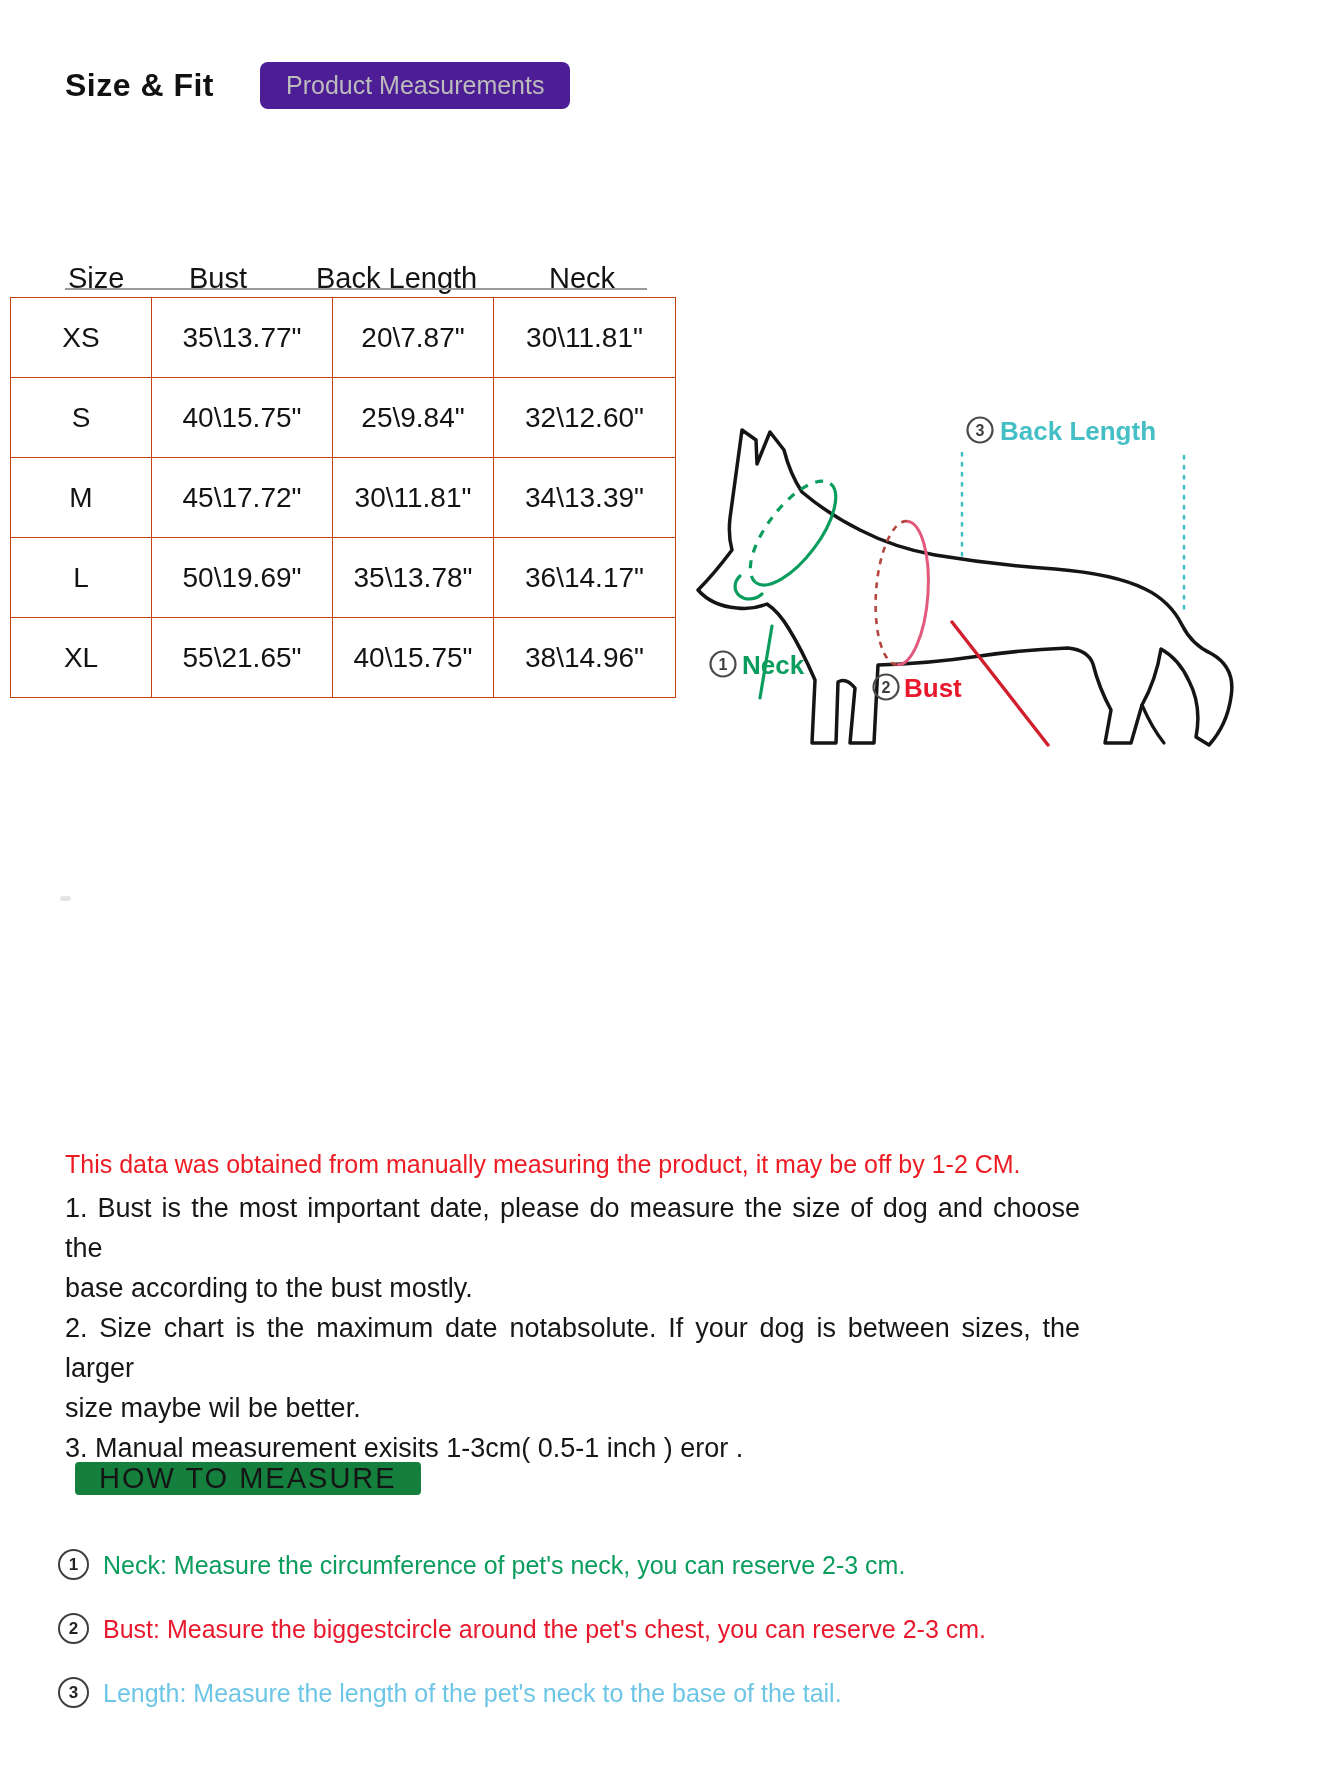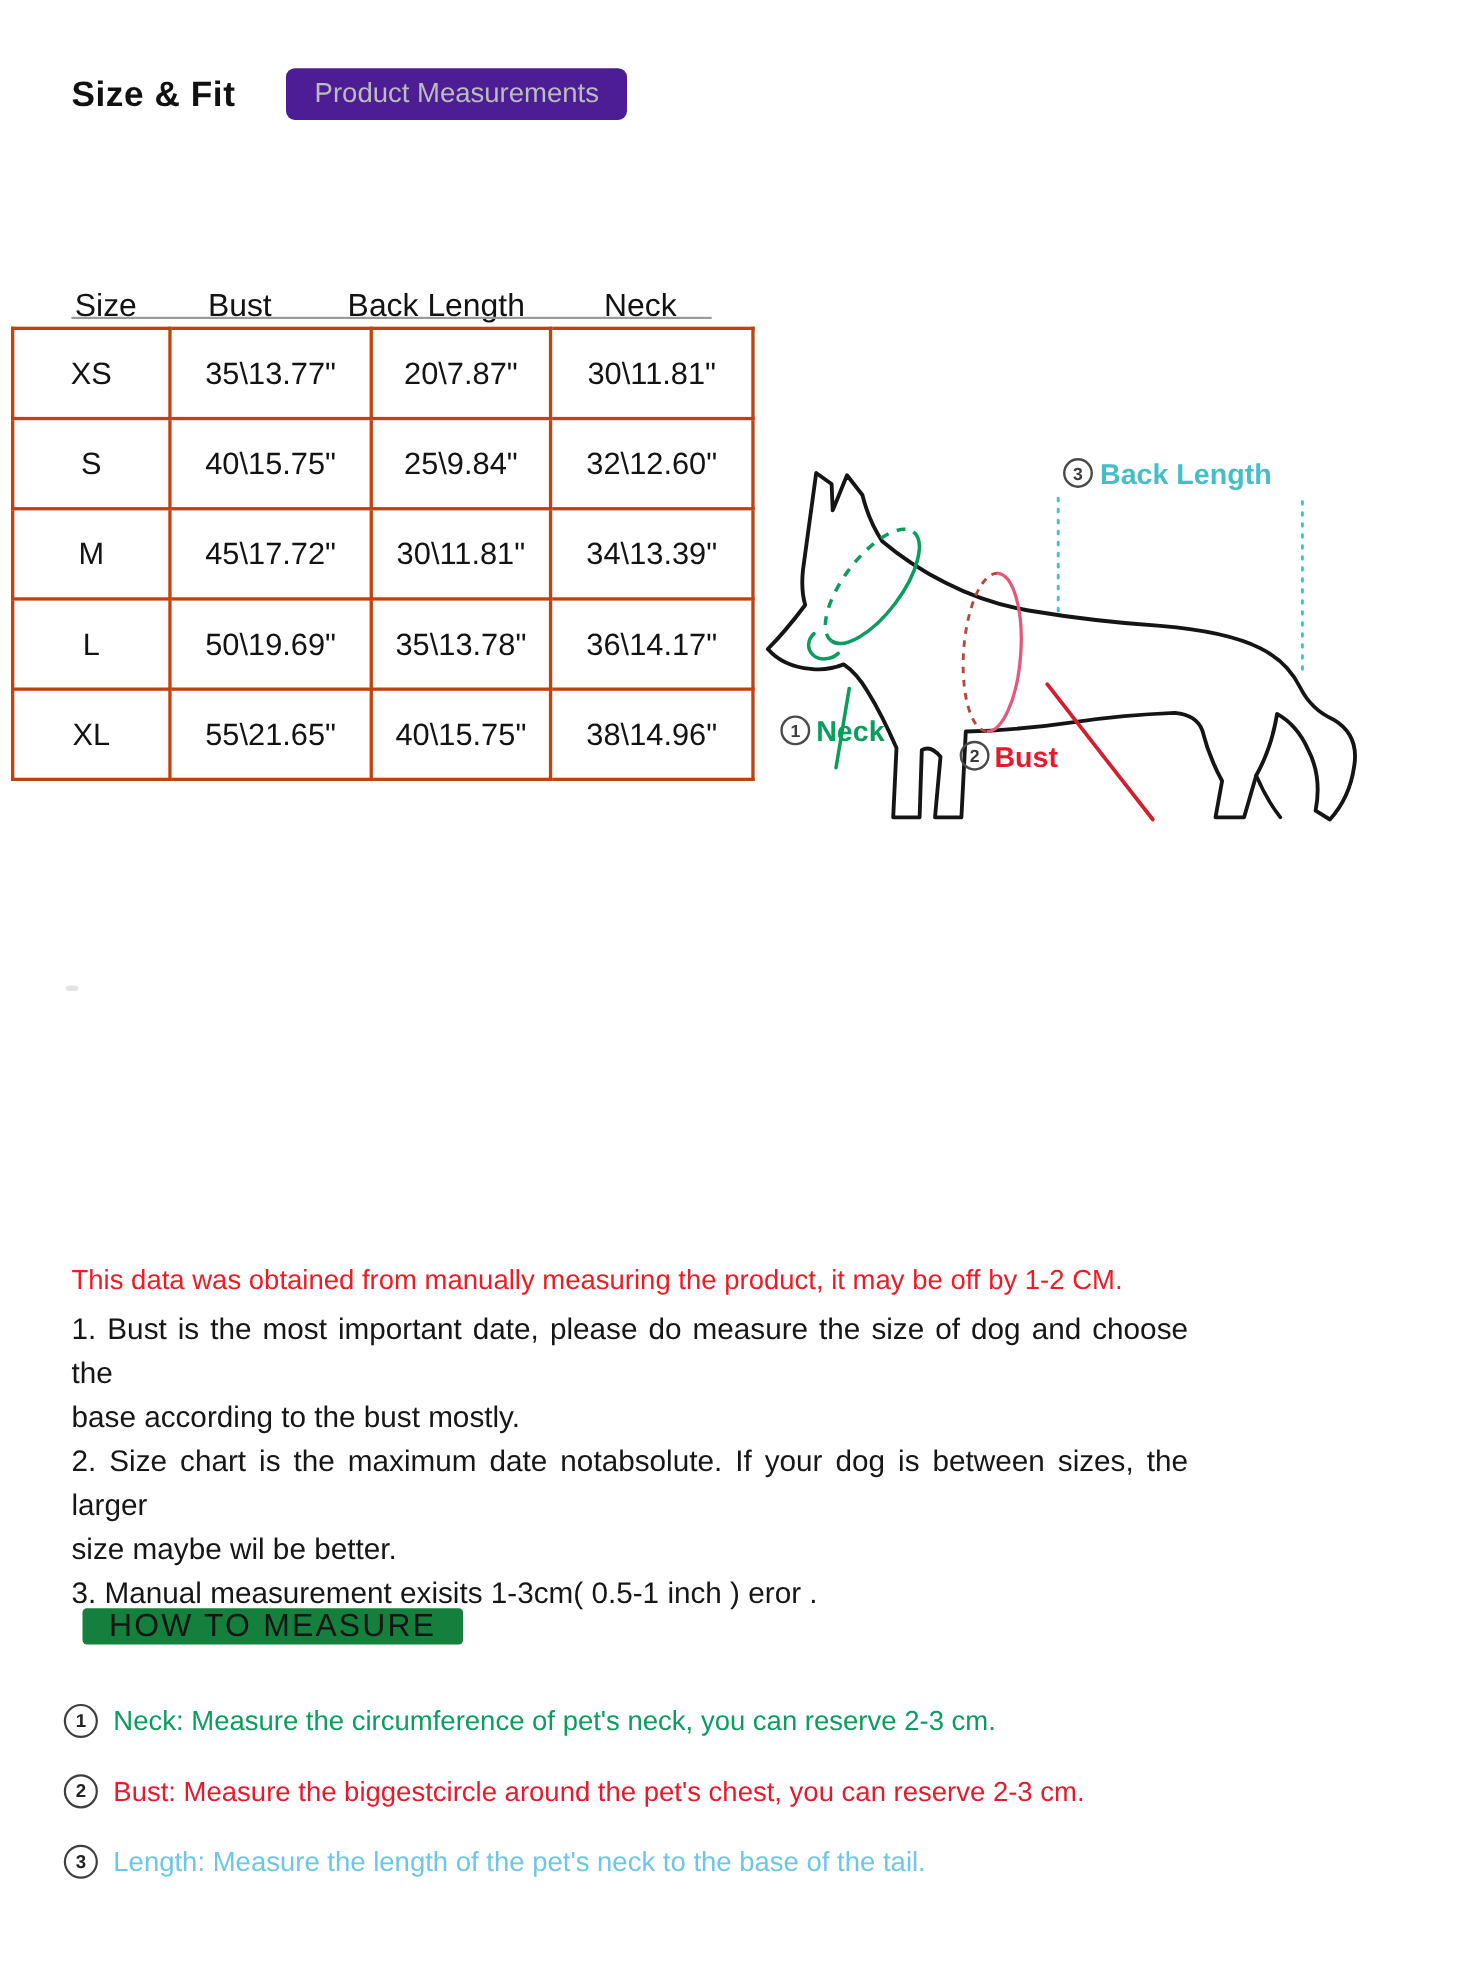--- a/index.html
+++ b/index.html
@@ -13,21 +13,21 @@
 
   .tolerance{position:absolute;left:65px;top:136px;font-size:36px;color:#131313;}
 
   
   .thead span{position:absolute;top:243px;font-size:29px;color:#131313;margin-top:19px;}
   .th-size{left:68px;} .th-bust{left:189px;} .th-back{left:316px;} .th-neck{left:549px;}
   .thead-line{position:absolute;left:65px;top:288px;width:582px;height:2px;background:#9a9a9a;}
 
   
   table.size{position:absolute;left:10px;top:297px;border-collapse:collapse;background:#fff;}
-  table.size td{border:3px solid #c2410c;height:79px;text-align:center;vertical-align:middle;
+  table.size td{border:1px solid #c2410c;height:79px;text-align:center;vertical-align:middle;
                 font-size:28px;color:#131313;padding:0;}
   td.c0{width:140px;} td.c1{width:180px;} td.c2{width:160px;} td.c3{width:181px;}
 
   
   svg.dog{position:absolute;left:690px;top:398px;}
   svg text{font-family:"Liberation Sans",sans-serif;}
   .lblnum{font-size:16px;font-weight:bold;fill:#3d3d3d;}
   .lbl{font-size:26px;font-weight:bold;}
 
   .smudge{position:absolute;left:60px;top:896px;width:11px;height:5px;background:#e4e4e4;border-radius:3px;}

